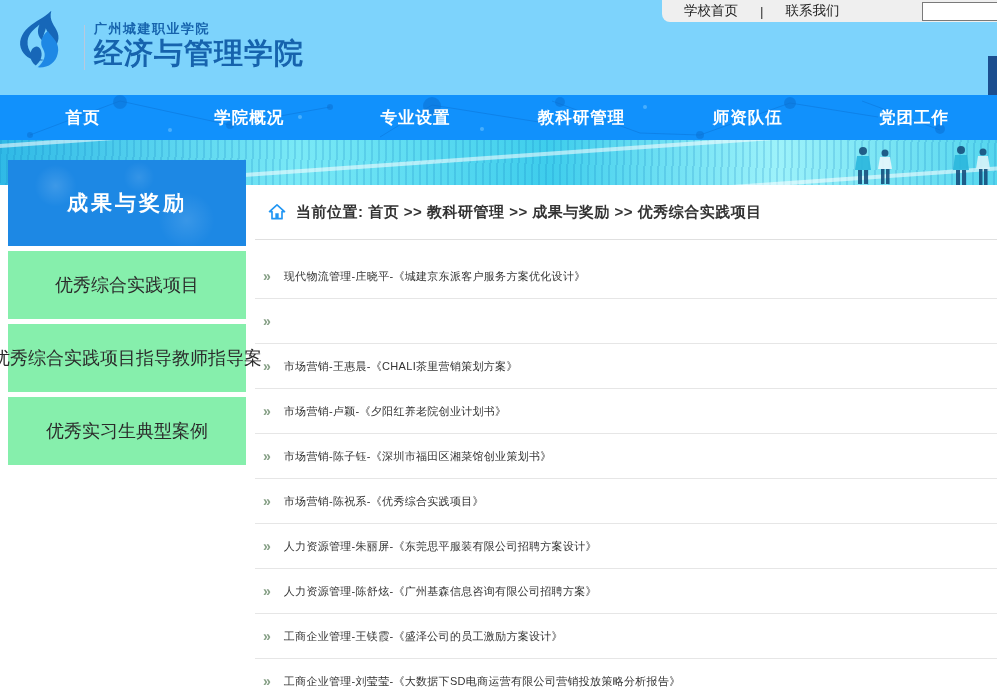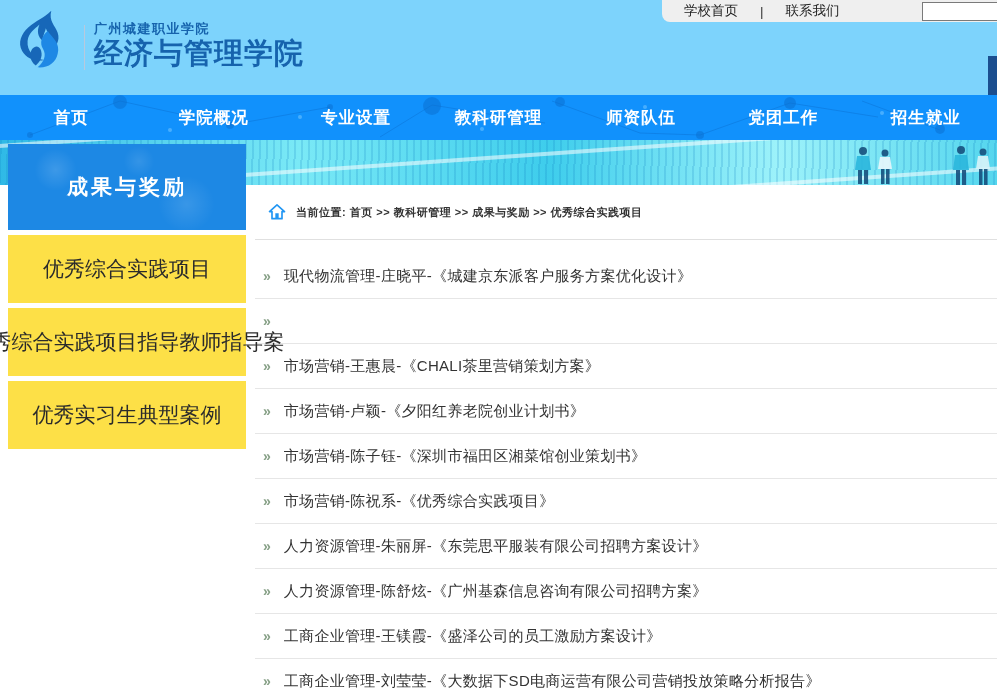--- a/index.html
+++ b/index.html
@@ -43,49 +43,49 @@
   
   .banner{
     position:absolute;left:0;top:140px;width:997px;height:45px;overflow:hidden;
     background:
       repeating-linear-gradient(-4deg, rgba(255,255,255,0) 0 14px, rgba(255,255,255,.55) 15px 18px, rgba(255,255,255,0) 19px 46px),
       repeating-linear-gradient(92deg, rgba(10,120,190,.18) 0 2px, rgba(255,255,255,0) 2px 7px),
       linear-gradient(90deg,#2fb9e6 0%,#7ae9f6 30%,#3ecdec 55%,#9df2fa 78%,#55d6ee 100%);
   }
   .banner-figures{position:absolute;right:2px;top:2px;width:150px;height:43px;}
   
-  .sidebar{position:absolute;left:8px;top:144px;width:238px;z-index:5;}
+  .sidebar{position:absolute;left:8px;top:160px;width:238px;z-index:5;}
   .sidebar-header{
     height:86px;display:flex;align-items:center;justify-content:center;
     background:
       radial-gradient(circle 30px at 20% 30%, rgba(255,255,255,.14), rgba(255,255,255,0) 70%),
       radial-gradient(circle 40px at 75% 70%, rgba(255,255,255,.12), rgba(255,255,255,0) 70%),
       radial-gradient(circle 22px at 55% 20%, rgba(255,255,255,.10), rgba(255,255,255,0) 70%),
       #1d88e4;
     color:#fff;font-size:21px;font-weight:700;letter-spacing:3px;
   }
   .sidebar-item{
-    margin-top:5px;height:68px;background:#fde047;
+    margin-top:5px;height:68px;background:#86efac;
     display:flex;align-items:center;justify-content:center;
-    font-size:21px;color:#2b2b2b;cursor:pointer;white-space:nowrap;padding:0 3px;
+    font-size:18px;color:#2b2b2b;cursor:pointer;white-space:nowrap;padding:0 3px;
   }
   
   .content{position:absolute;left:255px;top:185px;width:742px;}
   .breadcrumb-row{
     height:54px;display:flex;align-items:center;gap:9px;
     border-bottom:1px solid #e0e0e0;padding-left:12px;
   }
-  .breadcrumb-text{font-size:11px;font-weight:700;color:#333;letter-spacing:.5px;}
+  .breadcrumb-text{font-size:15px;font-weight:700;color:#333;letter-spacing:.5px;}
   .list{padding-top:14px;}
   .list-row{
     height:44px;display:flex;align-items:center;gap:13px;
     border-bottom:1px solid #e6e6e6;padding-left:8px;cursor:pointer;
   }
   .bullet{color:#87a087;font-size:14px;font-weight:700;line-height:1;}
-  .row-text{font-size:15px;color:#333;letter-spacing:.3px;white-space:nowrap;}
+  .row-text{font-size:11px;color:#333;letter-spacing:.3px;white-space:nowrap;}
 </style>
 </head>
 <body>
 
 <div class="header">
   <div class="logo">
     <svg width="60" height="62" viewBox="0 0 64 68">
       <path d="M40 2 C37 13 44 18 47 26 C50 35 45 42 39 45 C43 35 37 29 34 21 C33 26 30 30 31 35 C25 31 24 24 27 17 C22 22 15 26 14 35 C13 46 21 54 32 56 C24 58 13 55 8 46 C3 37 7 27 15 20 C23 13 32 10 40 2 Z" fill="#1767b8"></path>
       <path d="M36 24 C42 32 50 38 47 49 C45 59 36 65 25 64 C32 58 35 51 31 44 C27 37 29 30 36 24 Z" fill="#1e88e5"></path>
       <path d="M28 44 C31 50 29 57 23 62 C17 58 15 50 19 44 C22 40 26 40 28 44 Z" fill="#1767b8"></path>
@@ -140,21 +140,20 @@
     </g>
   </svg>
   <div style="display:flex;width:100%;position:relative;z-index:2;">
 
   <div class="nav-item">首页</div>
       <div class="nav-item">学院概况</div>
       <div class="nav-item">专业设置</div>
       <div class="nav-item">教科研管理</div>
       <div class="nav-item">师资队伍</div>
       <div class="nav-item">党团工作</div>
-      <div class="nav-item">招生就业</div>
     </div>
 </div>
 
 <div class="banner">
   <svg class="banner-figures" viewBox="0 0 150 43">
     <g opacity="0.9">
       <circle cx="18" cy="9" r="4" fill="#17507e"></circle>
       <path d="M12 14 h12 l2 14 h-16 z" fill="#2bb7dd"></path>
       <rect x="13" y="28" width="4" height="14" fill="#17507e"></rect>
       <rect x="19" y="28" width="4" height="14" fill="#17507e"></rect>

